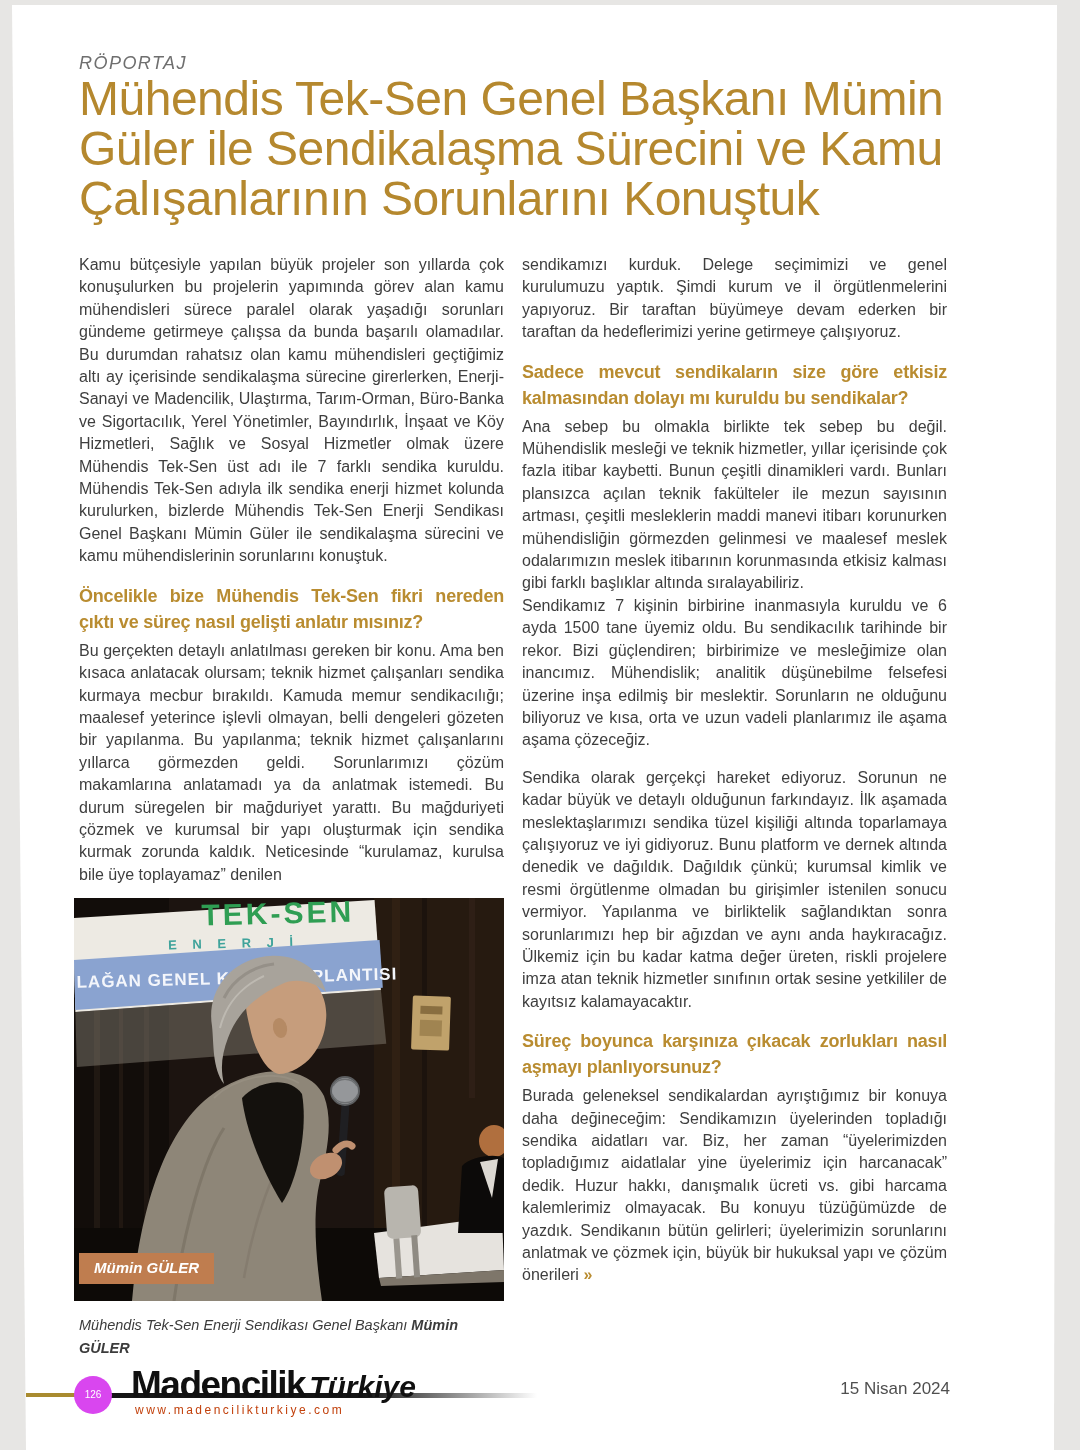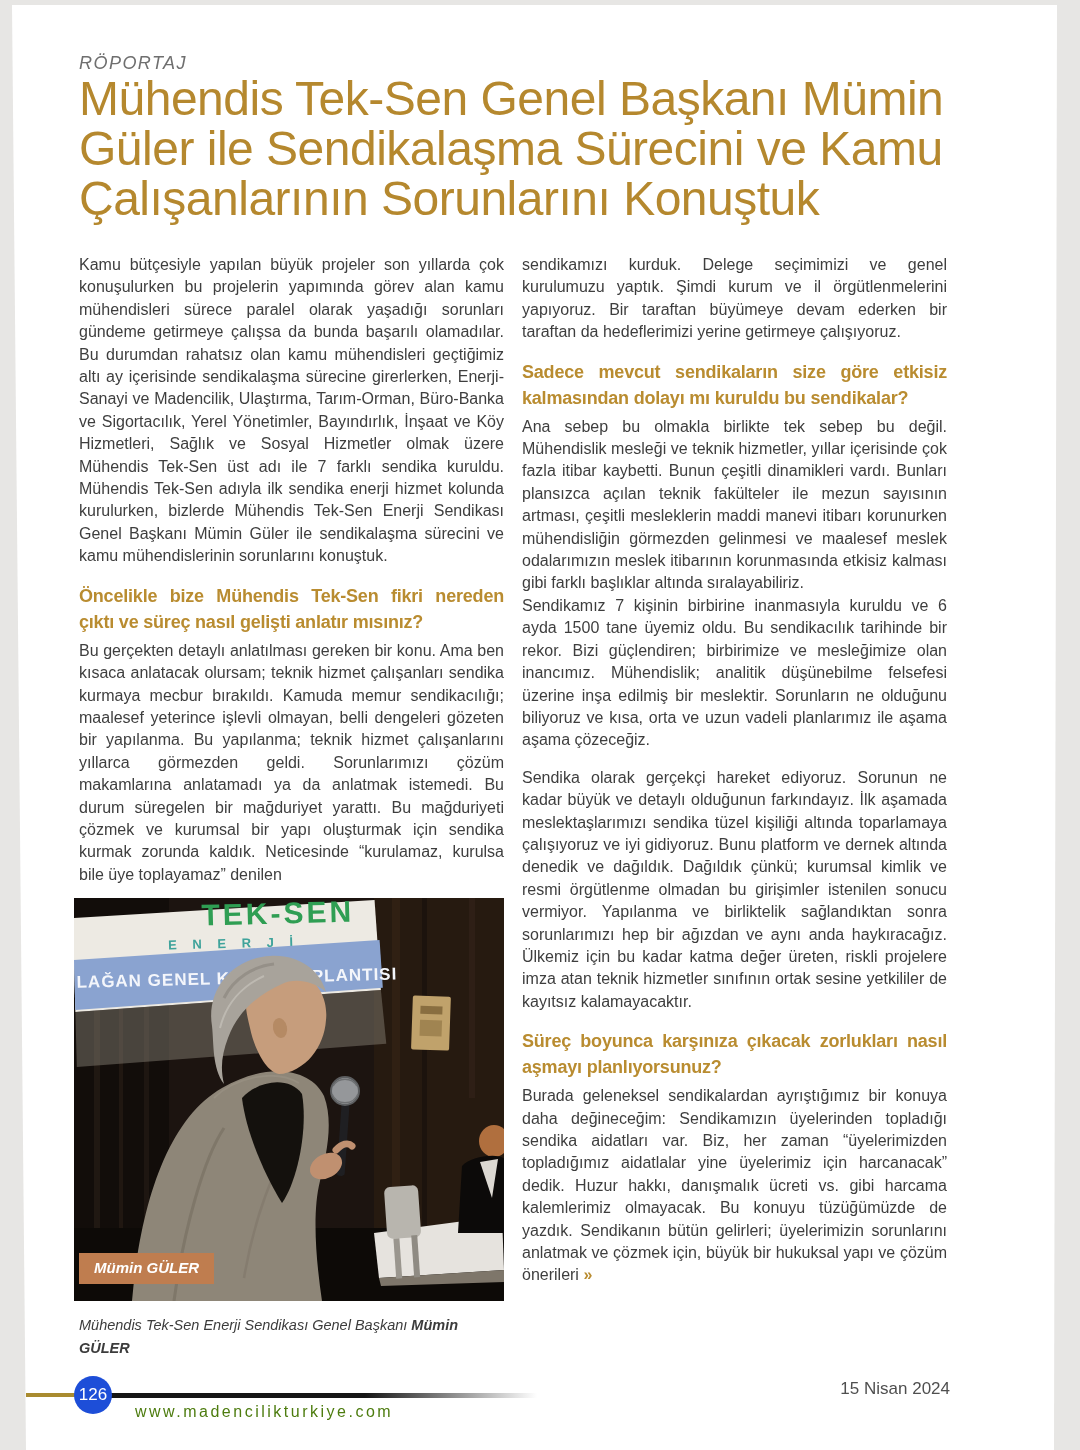--- a/index.html
+++ b/index.html
@@ -52,27 +52,27 @@
   .caption b { font-weight:bold; }
   .cont-mark { color:#b98c30; font-weight:bold; letter-spacing:-3px; }
   .footer { position:absolute; left:95px; top:1370px; width:868px; height:60px; }
   .f-goldline { position:absolute; left:-69px; top:23px; width:70px; height:4px; background:#a98b2f; }
   .f-blackline {
     position:absolute; left:12px; top:23px; width:430px; height:5px;
     background:linear-gradient(to right,#151515 0%,#151515 60%,rgba(21,21,21,0) 100%);
   }
   .f-circle {
     position:absolute; left:-21px; top:6px; width:38px; height:38px;
-    border-radius:50%; background:#1d4ed8; color:#ffffff;
-    font-size:17px; text-align:center; line-height:38px; z-index:2;
+    border-radius:50%; background:#d946ef; color:#ffffff;
+    font-size:10px; text-align:center; line-height:38px; z-index:2;
   }
   .f-wordmark { position:absolute; left:36px; top:-6px; white-space:nowrap; z-index:1; }
   .f-name { font-size:37px; font-weight:900; color:#101010; letter-spacing:-1.5px; }
   .f-name-it { font-size:30px; font-weight:bold; font-style:italic; color:#101010; margin-left:4px; }
-  .f-url { position:absolute; left:40px; top:33px; font-size:16px; color:#4d7c0f; letter-spacing:2.5px; }
+  .f-url { position:absolute; left:40px; top:33px; font-size:12px; color:#c2410c; letter-spacing:2.5px; }
   .f-date { position:absolute; right:13px; top:9px; font-size:17px; color:#4f4f4f; }
   text { font-family:"Liberation Sans","DejaVu Sans",sans-serif; }
 </style>
 </head>
 <body>
 
 <div class="page">
 
   <div class="content">
     <div class="kicker">RÖPORTAJ</div>
@@ -170,17 +170,20 @@
         <p><span>Burada geleneksel sendikalardan ayrıştığımız bir konuya daha değineceğim: Sendikamızın üyelerinden topladığı sendika aidatları var. Biz, her zaman “üyelerimizden topladığımız aidatlalar yine üyelerimiz için harcanacak” dedik. Huzur hakkı, danışmalık ücreti vs. gibi harcama kalemlerimiz olmayacak. Bu konuyu tüzüğümüzde de yazdık. Sendikanın bütün gelirleri; üyelerimizin sorunlarını anlatmak ve çözmek için, büyük bir hukuksal yapı ve çözüm önerileri</span> <span class="cont-mark">»</span></p>
       </div>
 
     </div>
   </div>
 
   <div class="footer">
     <div class="f-goldline"></div>
     <div class="f-blackline"></div>
     <div class="f-circle">126</div>
+    <div class="f-wordmark">
+      <span class="f-name">Madencilik</span><span class="f-name-it">Türkiye</span>
+    </div>
     <div class="f-url">www.madencilikturkiye.com</div>
     <div class="f-date">15 Nisan 2024</div>
   </div>
 
 </div>
 
 </body></html>

